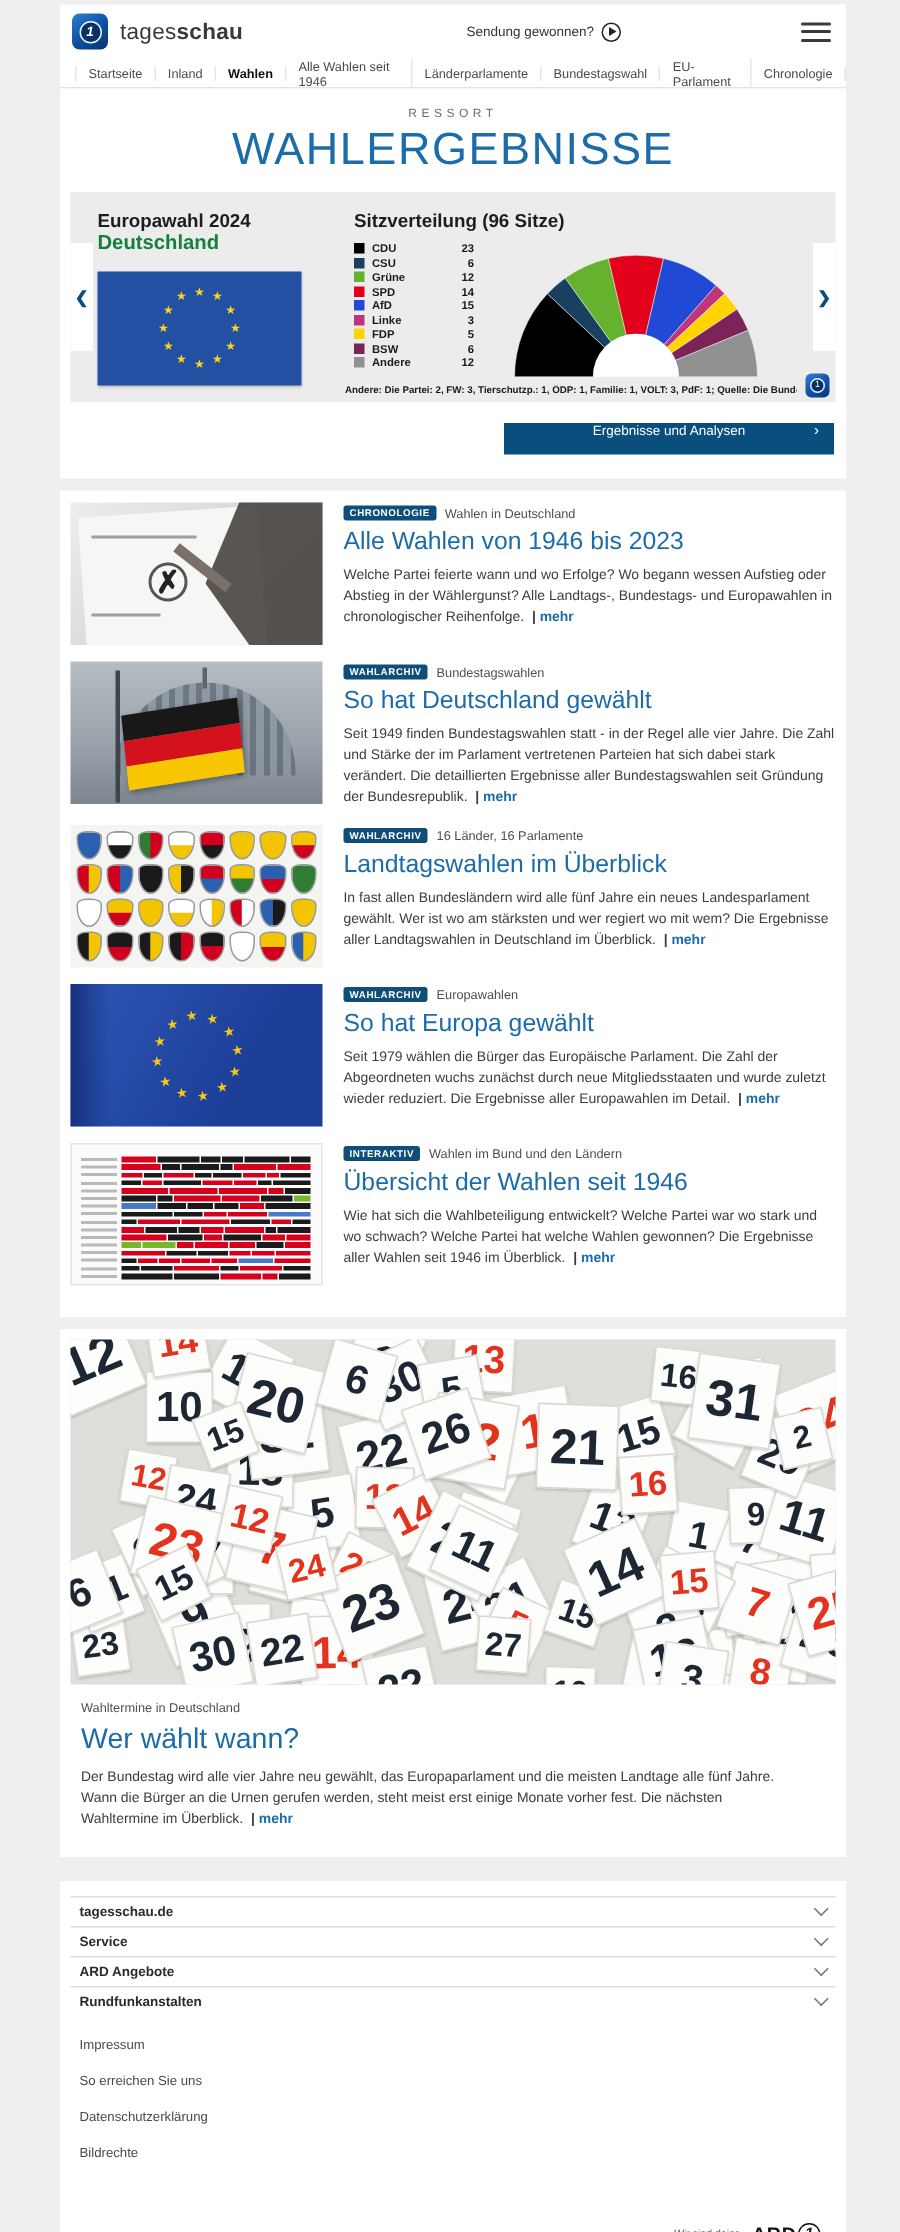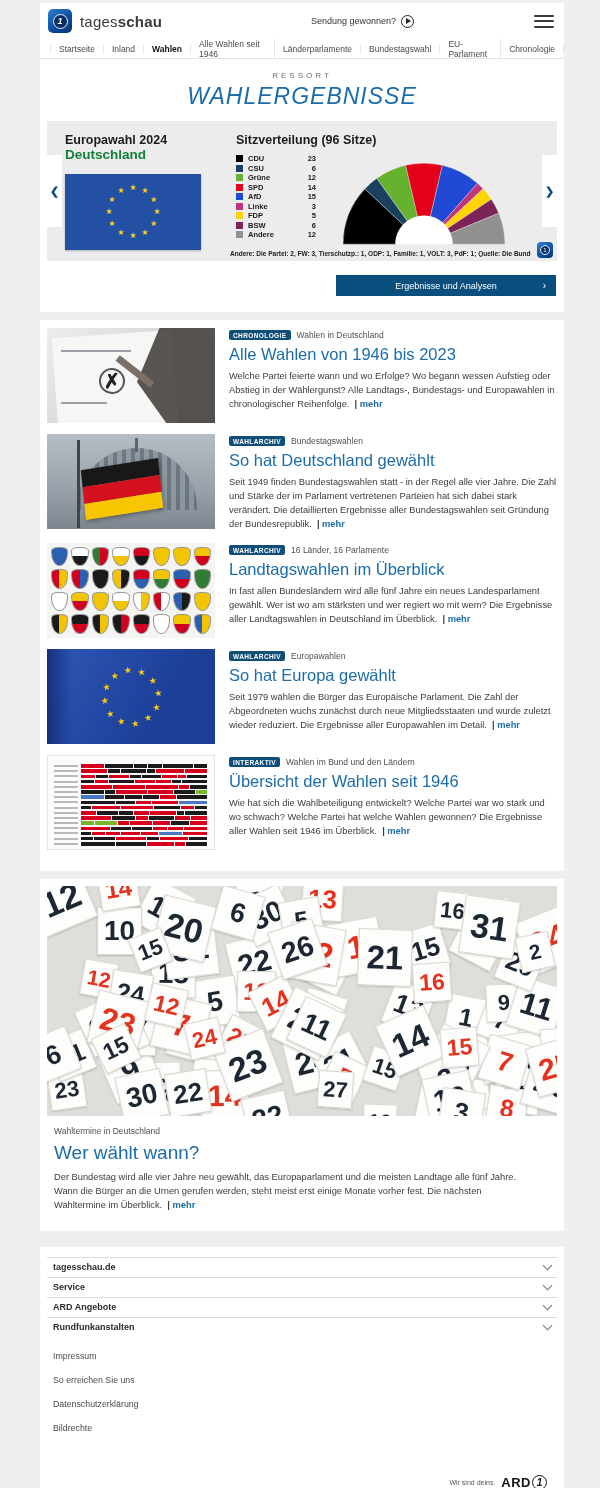--- a/index.html
+++ b/index.html
@@ -31,21 +31,21 @@
   .burger { width:20px; height:13px; display:flex; flex-direction:column; justify-content:space-between; cursor:pointer; }
   .burger span { height:2px; background:#3a3a3a; border-radius:1px; }
   .navbar { display:flex; align-items:center; height:20px; padding-left:10px; border-bottom:1px solid #e2e2e2; }
   .navbar a { font-size:8.5px; color:#4a4a4a; text-decoration:none; padding:0 8px; border-right:1px solid #e6e6e6; cursor:pointer; }
   .navbar a:first-child { border-left:1px solid #e6e6e6; }
   .navbar a.active { font-weight:bold; color:#111; }
 
   
   .hero { padding:12px 7px 16px 7px; }
   .ressort-kicker { text-align:center; font-size:8px; letter-spacing:3px; color:#6b6b6b; }
-  .ressort-title { text-align:center; font-size:23px; letter-spacing:1px; color:#1b6ca8; font-weight:400; margin-top:3px;font-style:italic; }
+  .ressort-title { text-align:center; font-size:30px; letter-spacing:1px; color:#1b6ca8; font-weight:400; margin-top:3px; }
   .carousel { position:relative; background:#ececec; margin-top:11px; height:140px; display:flex; }
   .car-left { width:175px; padding:12px 0 0 18px; }
   .car-title1 { font-size:12.5px; font-weight:bold; color:#1d1d1d; }
   .car-title2 { font-size:13.5px; font-weight:bold; color:#15803d; }
   .euflag { position:relative; width:136px; height:76px; margin-top:12px;
      background:#2450a4; box-shadow:0 1px 2px rgba(0,0,0,.25); }
   .euflag .star { position:absolute; color:#ffd617; font-size:8px; line-height:8px; width:8px; text-align:center; }
   .car-right { flex:1; position:relative; padding:12px 10px 0 14px; }
   .chart-title { font-size:12.5px; font-weight:bold; color:#1d1d1d; }
   .chart-row { display:flex; margin-top:7px; }
@@ -59,21 +59,21 @@
   .chart-applogo { position:absolute; right:4px; bottom:3px; width:16px; height:16px; border-radius:4px;
      background:linear-gradient(145deg,#2e7fd0,#0b4fa0 60%,#063471); display:flex; align-items:center; justify-content:center; }
   .chart-applogo .globe { width:10px; height:10px; border-radius:50%; background:#0a2f66; border:1px solid #e8f2ff;
      color:#fff; font-size:6px; display:flex; align-items:center; justify-content:center; }
   .car-arrow { position:absolute; top:34px; width:15px; height:72px; background:#fff;
      display:flex; align-items:center; justify-content:center; color:#0a4e7e; font-size:11px; font-weight:bold; cursor:pointer; }
   .car-arrow.prev { left:0; }
   .car-arrow.next { right:0; }
   .cta-row { display:flex; justify-content:flex-end; margin-top:14px; padding-right:1px; }
   .cta-btn { width:220px; height:21px; background:#0a4e7e; color:#fff; border:none; font-size:9px;
-     font-family:inherit; display:flex; align-items:center; justify-content:center; position:relative; cursor:pointer; }
+     font-family:inherit; display:flex; align-items:flex-start; justify-content:center; position:relative; cursor:pointer; }
   .cta-btn .chev { position:absolute; right:10px; font-size:10px; }
 
   
   .teasers { padding:8px 7px 10px 7px; }
   .card { display:flex; margin-bottom:11px; }
   .thumb { width:168px; height:95px; flex:none; position:relative; overflow:hidden; background:#ccc; cursor:pointer; }
   .card-body { padding:2px 0 0 14px; }
   .kicker-row { display:flex; align-items:center; gap:6px; }
   .badge { background:#0e4e79; color:#fff; font-size:6.5px; font-weight:bold; letter-spacing:.4px;
      padding:2px 4px 1px; border-radius:2px; }

